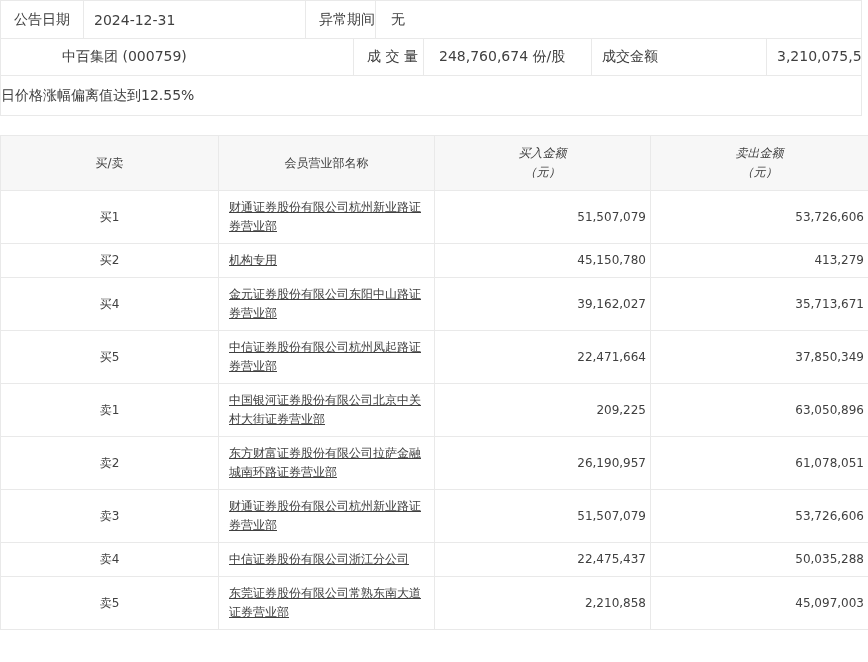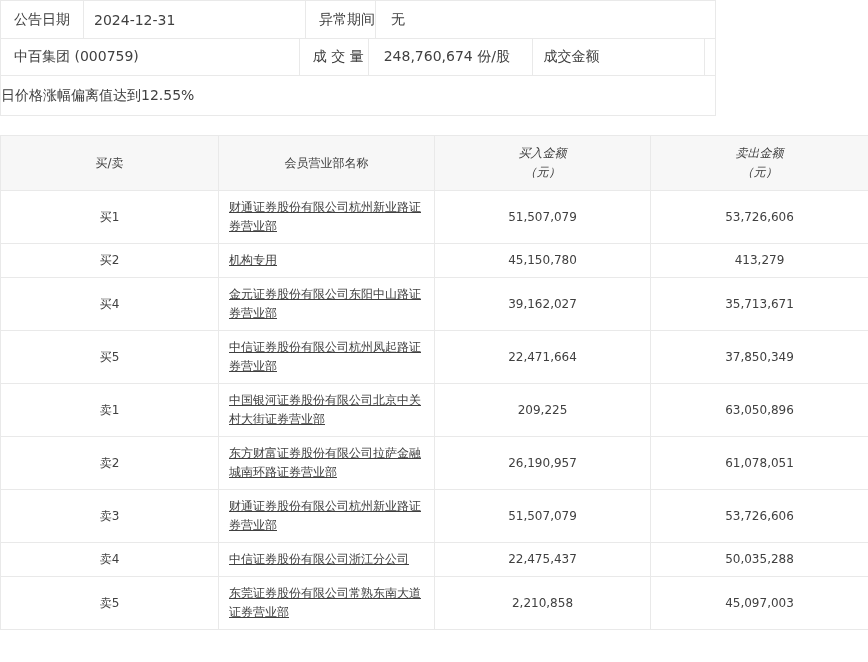--- a/index.html
+++ b/index.html
@@ -8,34 +8,34 @@
     --text:#404040;
   }
   html,body{margin:0;padding:0;}
   body{
     width:868px;height:662px;overflow:hidden;background:#fff;
     font-family:"DejaVu Sans","Liberation Sans",sans-serif;
     color:var(--text);
   }
   
   .info{
-    width:716px;box-sizing:border-box;
+    width:862px;box-sizing:border-box;
     border-top:1px solid var(--border);
     border-left:1px solid var(--border);
     border-right:1px solid var(--border);
     font-size:14px;
   }
   .irow{display:flex;border-bottom:1px solid var(--border);}
   .icell{
     box-sizing:border-box;display:flex;align-items:center;
     padding-left:13px;white-space:nowrap;overflow:hidden;
   }
   .icell.bR{border-right:1px solid var(--border);}
   .irow1{height:37px;}
-  .irow2{height:36px;}
+  .irow2{height:36px;padding-left:48px;}
   .irow3{height:39px;}
   .w-adl{width:83px;}
   .w-adv{width:222px;padding-left:10px;}
   .w-abl{width:70px;}
   .w-abv{flex:1;padding-left:15px;}
   .w-stock{width:305px;}
   .w-voll{width:70px;}
   .w-volv{width:168px;padding-left:15px;}
   .w-turl{width:175px;padding-left:10px;}
   .w-turv{flex:1;padding-left:10px;}
@@ -57,21 +57,21 @@
   thead th{
     background:var(--header-bg);
     text-align:center;
     padding:8px 4px;
     line-height:19px;
   }
   th .h2line{display:block;font-style:italic;}
   td{padding:7px 4px;line-height:19px;}
   td.side{text-align:center;margin-left:24px;}
   td.name{padding-left:10px;padding-right:10px;text-align:left;text-decoration:underline;}
-  td.amt{text-align:center;padding-right:4px;}
+  td.amt{text-align:right;padding-right:4px;}
 </style>
 </head>
 <body>
 
 <div class="info">
   <div class="irow irow1">
     <div class="icell bR w-adl">公告日期</div>
     <div class="icell bR w-adv">2024-12-31</div>
     <div class="icell bR w-abl">异常期间</div>
     <div class="icell w-abv">无</div>

